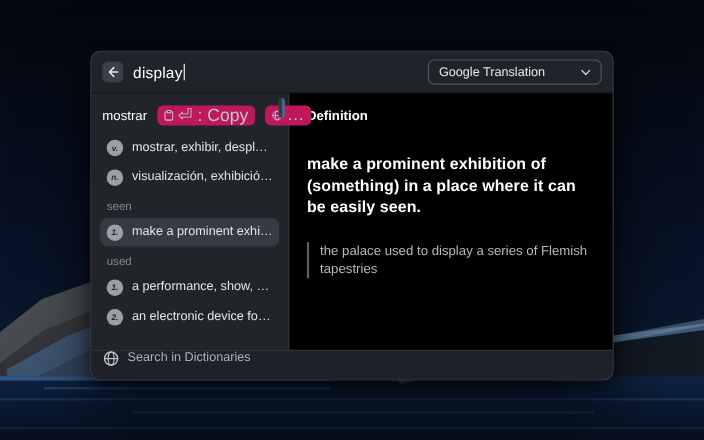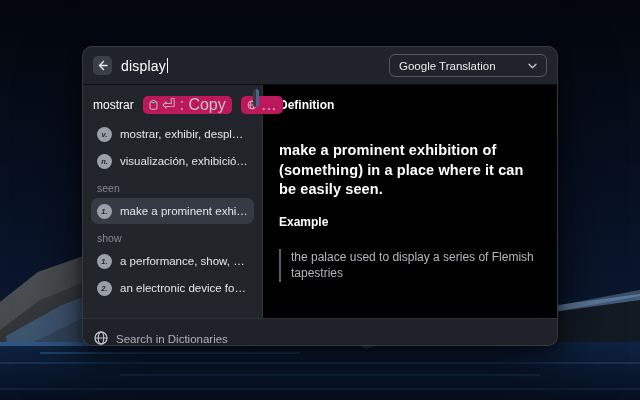--- a/index.html
+++ b/index.html
@@ -79,21 +79,21 @@
     color:#ffffff; font-size:14.5px; font-weight:700; line-height:1.35;
     margin:29px 0 15px; letter-spacing:0.1px;
   }
   .example-quote {
     border-left:2.5px solid #5b5e64; padding-left:10px; margin-top:20px;
     color:#b4b7bd; font-size:12px; line-height:1.4;
   }
 
   
   .footer {
-    height:27px; flex:0 0 27px; display:flex; align-items:flex-end; gap:8px;
+    height:27px; flex:0 0 27px; display:flex; align-items:flex-start; gap:8px;
     padding:0 11px; border-top:1px solid rgba(255,255,255,0.08); background:#1e2127;
   }
   .footer-label { color:#aeb1b7; font-size:11.5px; }
 </style>
 </head>
 <body>
 
 <svg class="wallpaper" width="640" height="400" viewBox="0 0 640 400" aria-hidden="true">
   <defs>
     <linearGradient id="sky" x1="0" y1="0" x2="0" y2="1">
@@ -183,35 +183,34 @@
         <span class="badge">n.</span>
         <span class="row-text">visualización, exhibición, presen...</span>
       </div>
 
       <div class="group-heading">seen</div>
       <div class="row selected">
         <span class="badge">1.</span>
         <span class="row-text">make a prominent exhibition of (...</span>
       </div>
 
-      <div class="group-heading">show</div>
+      <div class="group-heading">used</div>
       <div class="row">
         <span class="badge">1.</span>
         <span class="row-text">a performance, show, or event i...</span>
       </div>
       <div class="row">
         <span class="badge">2.</span>
         <span class="row-text">an electronic device for the visu...</span>
       </div>
     </div>
 
     <div class="right-panel">
       <div class="section-heading">Definition</div>
       <div class="definition-text">make a prominent exhibition of (something) in a place where it can be easily seen.</div>
-      <div class="section-heading">Example</div>
       <div class="example-quote">the palace used to display a series of Flemish tapestries</div>
     </div>
   </div>
 
   <div class="footer">
     <svg width="14" height="14" viewBox="0 0 14 14">
       <circle cx="7" cy="7" r="6" fill="none" stroke="#c0c3c8" stroke-width="1.3"></circle>
       <ellipse cx="7" cy="7" rx="2.7" ry="6" fill="none" stroke="#c0c3c8" stroke-width="1.1"></ellipse>
       <path d="M1 7 H13" stroke="#c0c3c8" stroke-width="1.1"></path>
     </svg>

